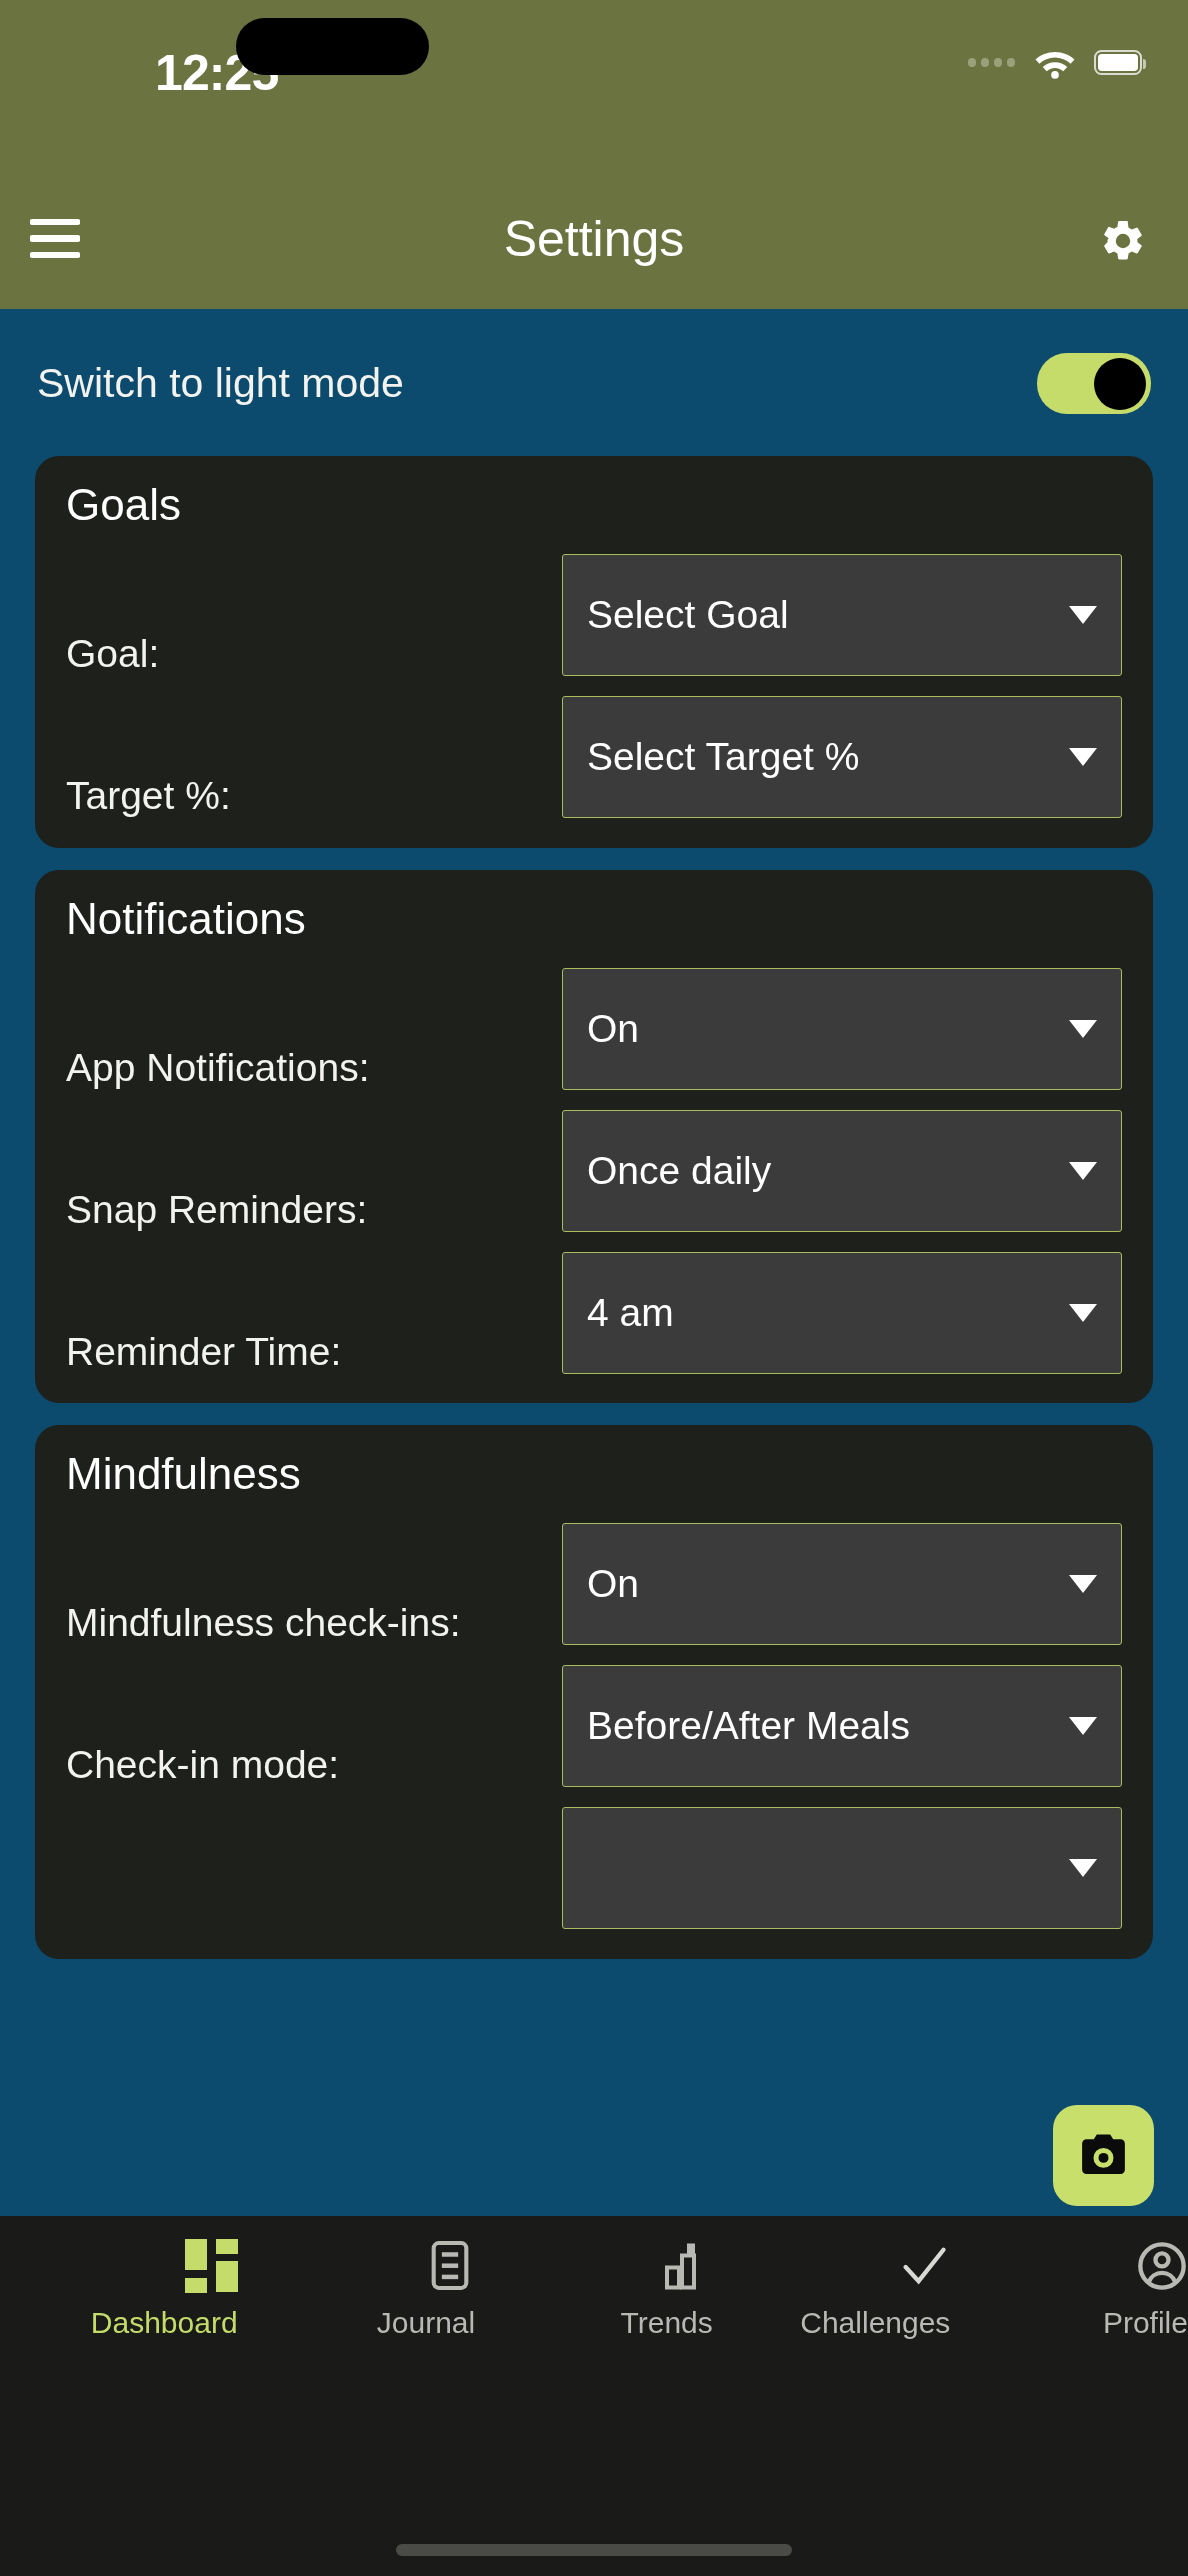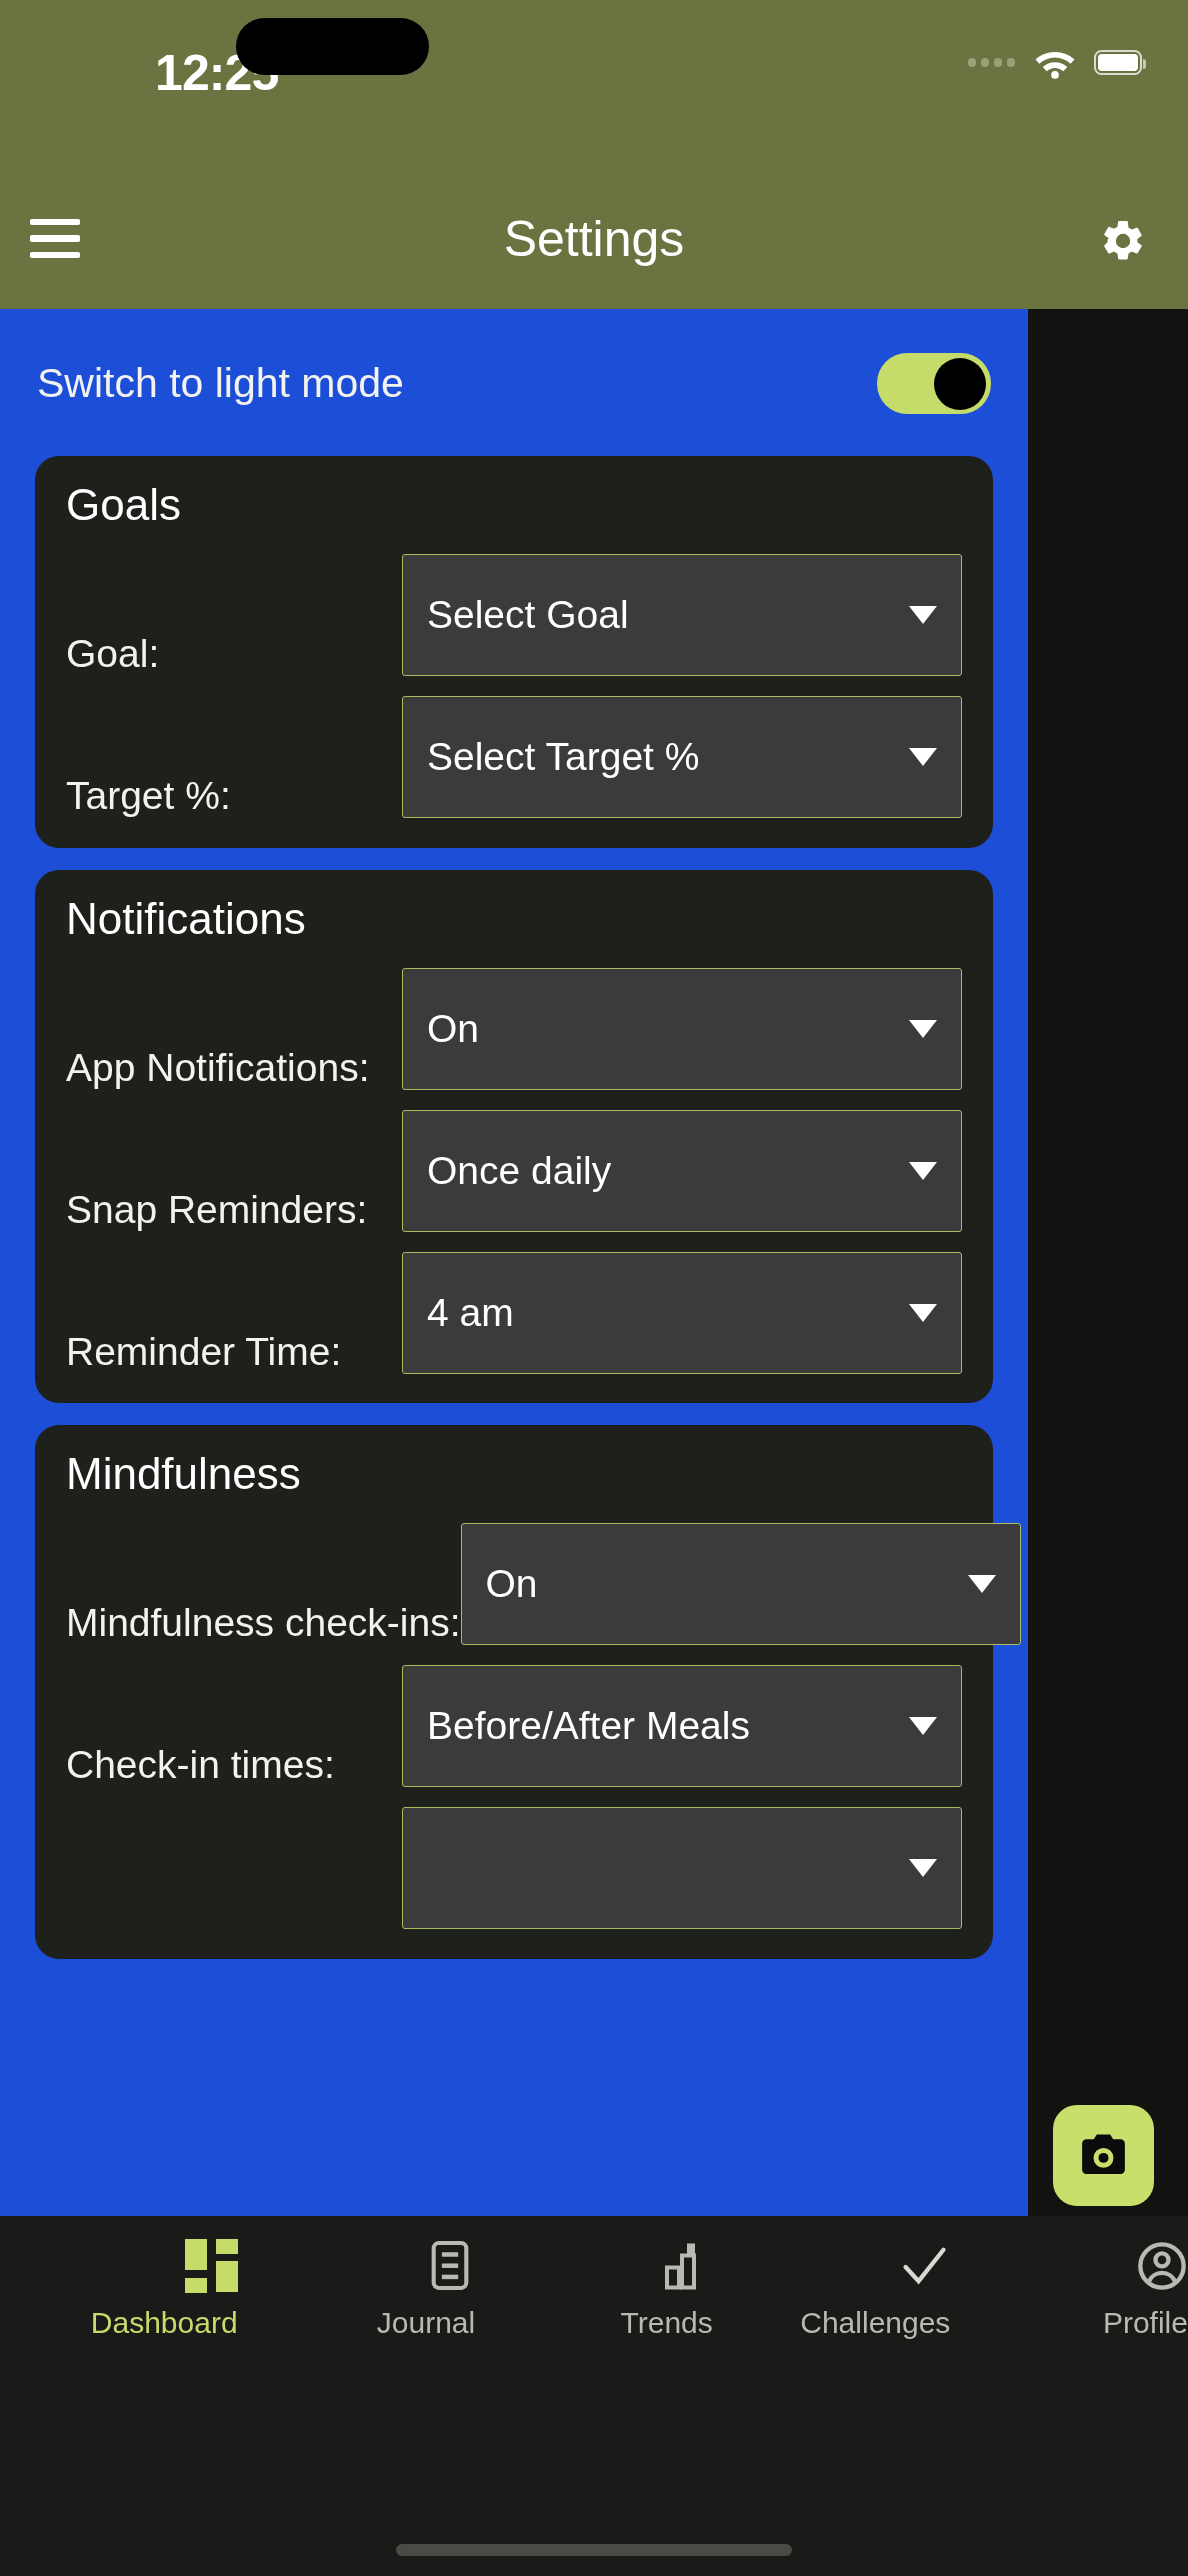--- a/index.html
+++ b/index.html
@@ -51,22 +51,22 @@
   }
   .hamburger span { display:block; height:6.4px; background:#fff; border-radius:1.8px; }
   .nav-title {
     position:absolute; left:0; right:0; top:35px; text-align:center;
     font-size:50px; color:#ffffff; font-weight:400;
   }
   .gear-btn { position:absolute; right:41px; top:42px; cursor:pointer; }
 
   
   .content {
-    position:absolute; top:309px; left:0; width:1028px; height:1907px;
-    overflow:hidden; background:#1d4ed8;
+    position:absolute; top:309px; left:0; width:1188px; height:1907px;
+    overflow:hidden; background:#0c4a6e;
   }
   .mode-row {
     display:flex; align-items:center; justify-content:space-between;
     padding:44px 37px 42px 37px;
   }
   .mode-label { font-size:41px; color:#f2f2ee; }
   .switch {
     width:114px; height:61px; border-radius:30px; background:#C5DB6A;
     position:relative; cursor:pointer; flex:none;
   }
@@ -243,21 +243,21 @@
 
       <div class="row">
         <div class="row-label">Mindfulness check-ins:</div>
         <div class="select">
           <span class="sel-val">On</span>
           <span class="caret"></span>
         </div>
       </div>
 
       <div class="row">
-        <div class="row-label">Check-in times:</div>
+        <div class="row-label">Check-in mode:</div>
         <div class="select">
           <span class="sel-val">Before/After Meals</span>
           <span class="caret"></span>
         </div>
       </div>
 
       <div class="row">
         <div class="row-label"></div>
         <div class="select">
           <span class="sel-val"></span>

